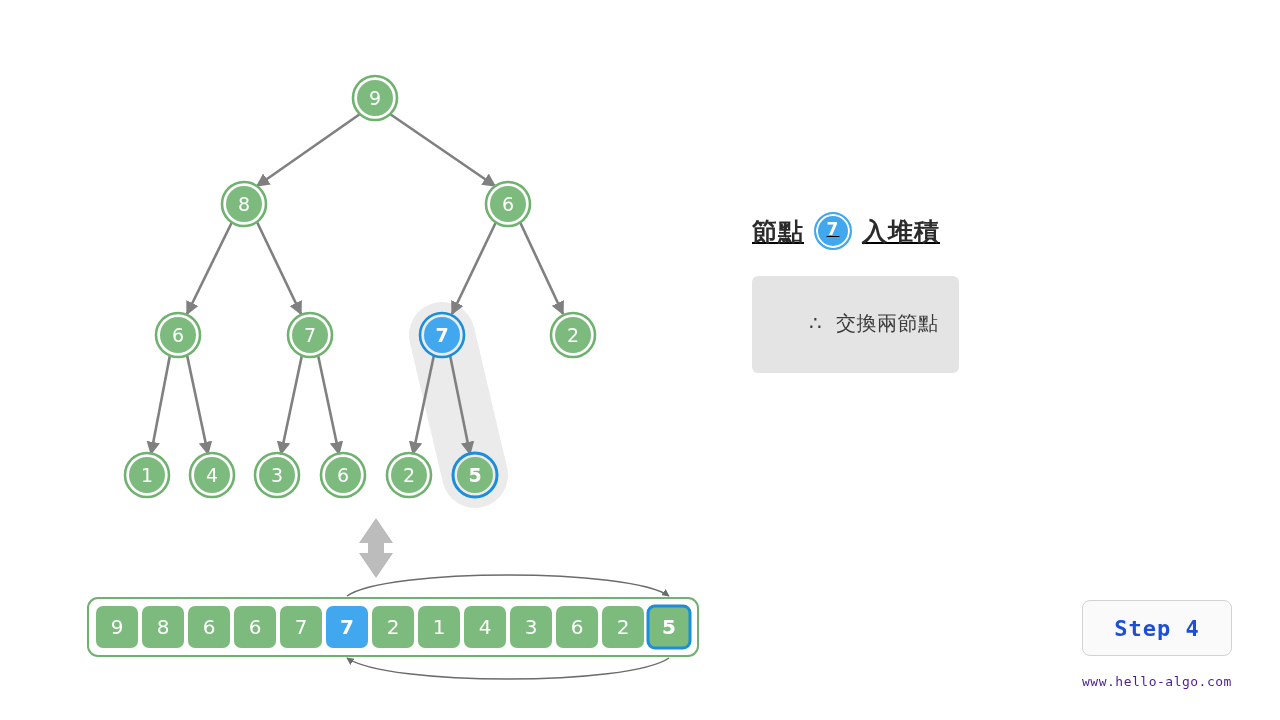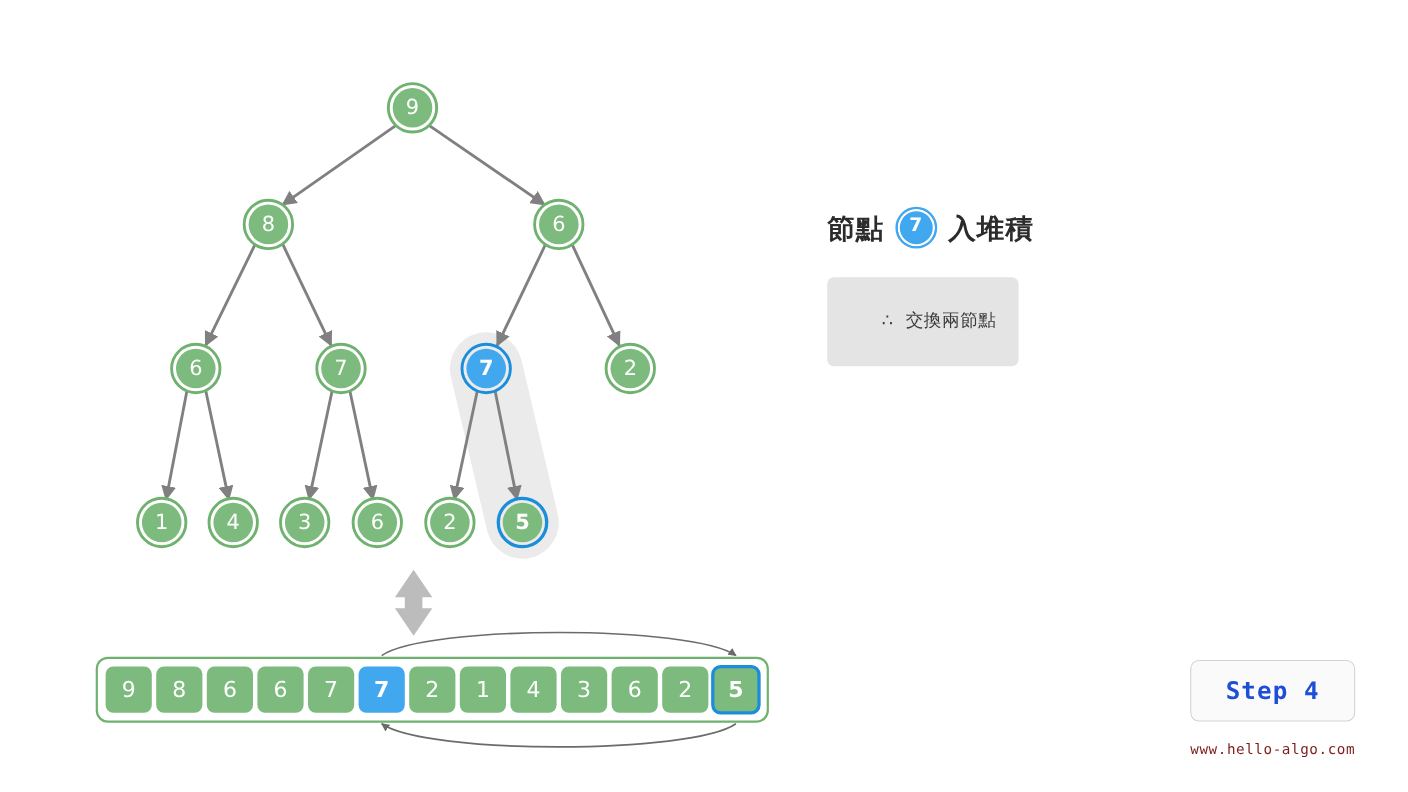--- a/index.html
+++ b/index.html
@@ -28,22 +28,23 @@
     left: 0;
     top: 0;
     width: 760px;
     height: 700px;
   }
 
   
   #panel {
     position: absolute;
     left: 752px;
-    top: 184px;
+    top: 208px;
     width: 500px;
+    text-decoration: underline;
   }
 
   .panel-title {
     font-size: 25px;
     font-weight: bold;
     color: #2b2b2b;
     display: flex;
     align-items: center;
     height: 46px;
     letter-spacing: 1px;
@@ -89,21 +90,21 @@
     letter-spacing: 0.5px;
   }
 
   .conclusion {
     display: inline-block;
     margin-top: 22px;
     margin-left: 0px;
     padding: 10px 20px 12px 16px;
     background: #e4e4e4;
     border-radius: 6px;
-    font-size: 16px;
+    font-size: 20px;
     color: #3a3a3a;
     white-space: pre;
     letter-spacing: 0.5px;
   }
 
   
   #step-badge {
     position: absolute;
     left: 1082px;
     top: 600px;
@@ -122,21 +123,21 @@
     letter-spacing: 1px;
   }
 
   
   #watermark {
     position: absolute;
     left: 1070px;
     top: 674px;
     width: 174px;
     text-align: center;
-    color: #7f1d1d;
+    color: #4c1d95;
     font-family: "DejaVu Sans Mono", "Liberation Mono", monospace;
     font-size: 13px;
     letter-spacing: 0.5px;
   }
 
   text { user-select: none; }
 </style>
 </head>
 <body>
 

